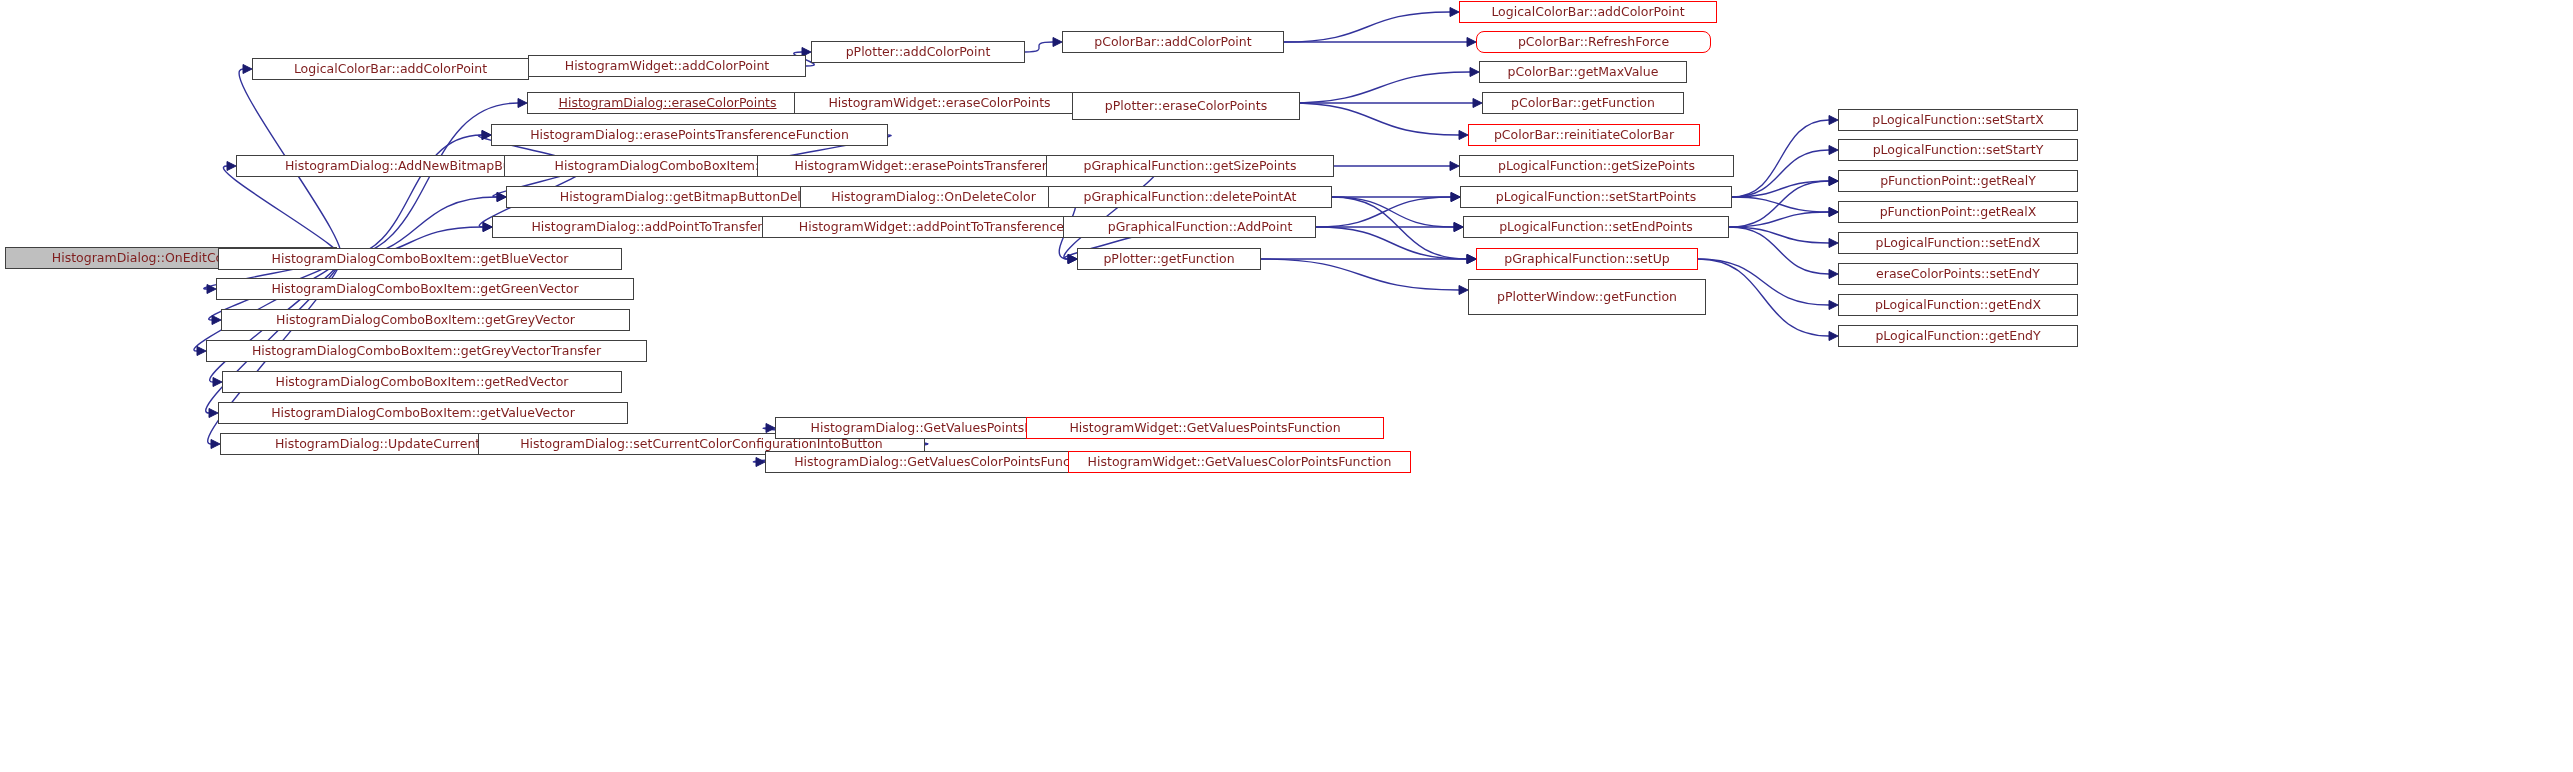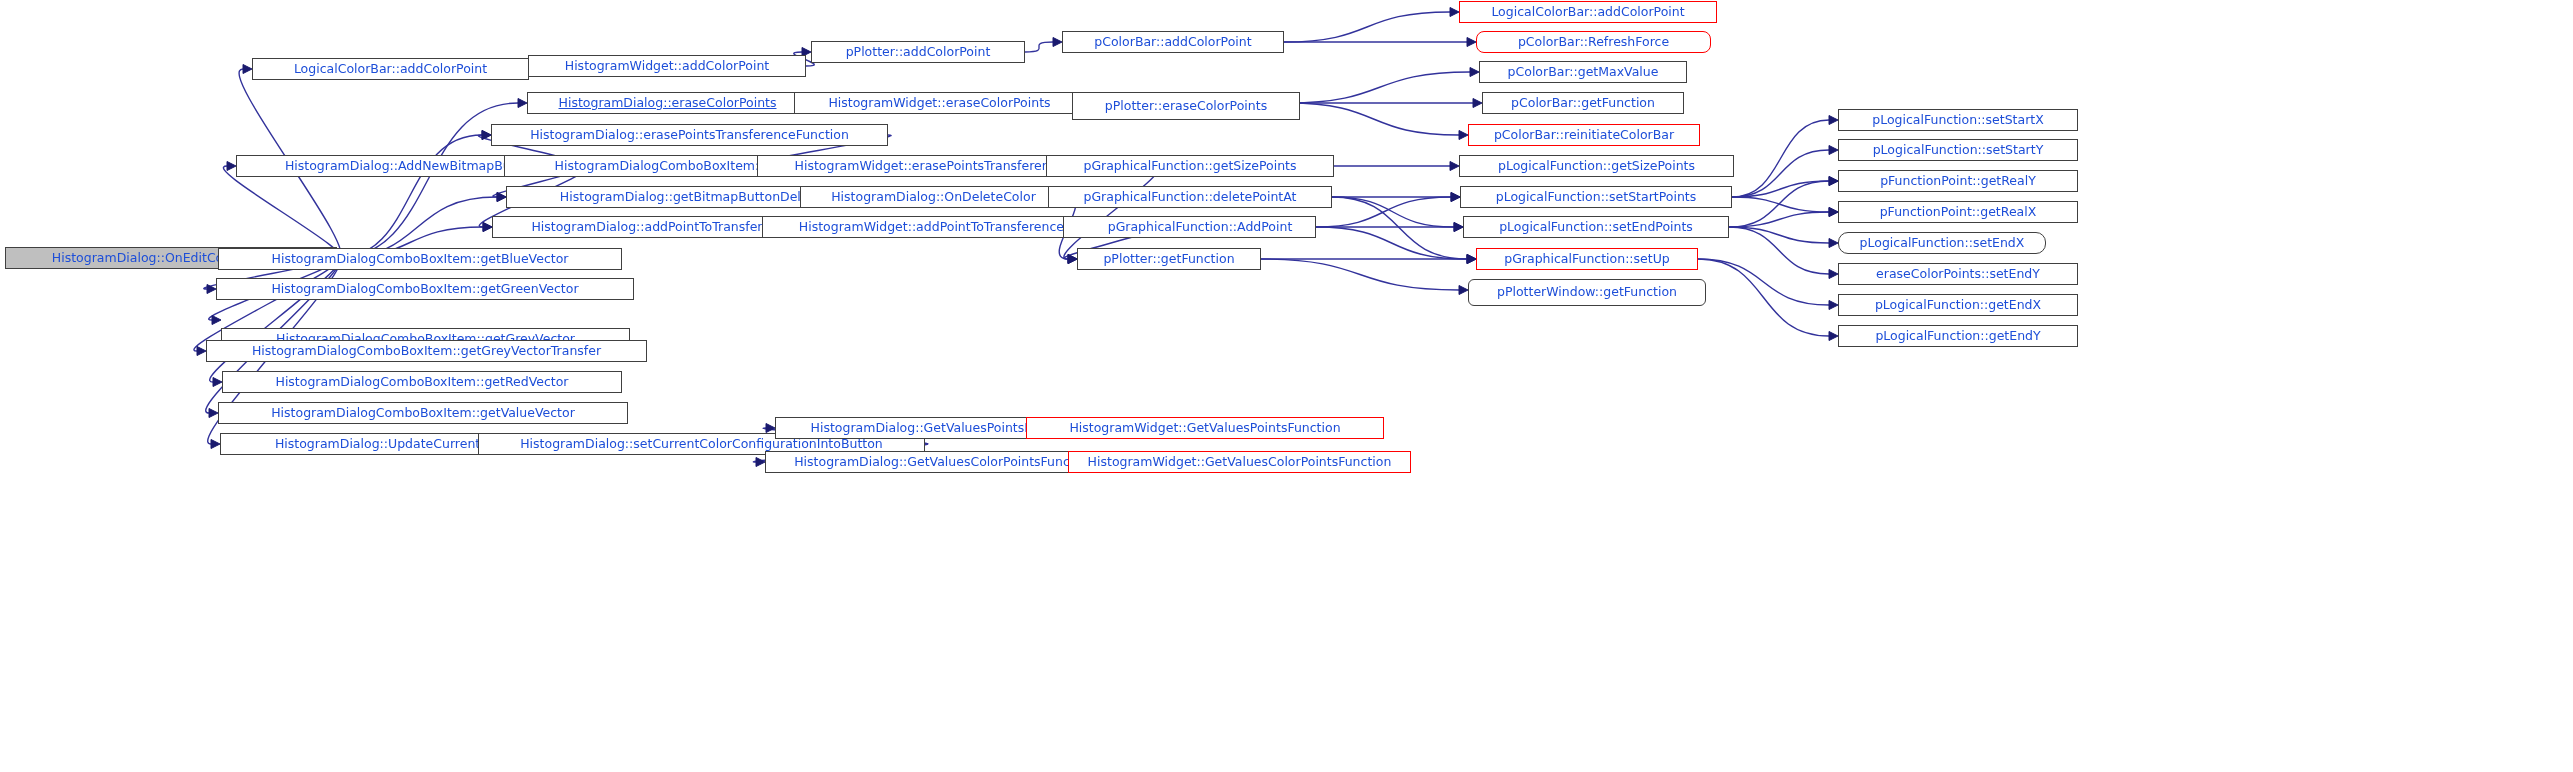--- a/index.html
+++ b/index.html
@@ -1,20 +1,20 @@
 <!DOCTYPE html>
 <html><head>
 <meta charset="utf-8">
 <style>
   html,body{margin:0;padding:0;background:#ffffff;}
   #canvas{position:relative;width:2573px;height:772px;background:#fff;
           font-family:"DejaVu Sans","Liberation Sans",sans-serif;overflow:hidden;}
   .node{position:absolute;box-sizing:border-box;border:1px solid #404040;background:#ffffff;
         display:flex;align-items:center;justify-content:center;white-space:nowrap;
-        font-size:12.5px;color:#1d4ed8;line-height:1;letter-spacing:0px;}
+        font-size:12.5px;color:#7f1d1d;line-height:1;letter-spacing:0px;}
   .node.root{background:#bfbfbf;border-color:#404040;}
   .node.red{border:1px solid #ff0000;}
   svg.edges{position:absolute;left:0;top:0;width:2573px;height:772px;pointer-events:none;}
   svg.edges path{fill:none;stroke:#32329b;stroke-width:1.4px;}
   svg.edges polygon{fill:#1a1a6e;stroke:#1a1a6e;stroke-width:1px;}
 </style>
 </head>
 <body>
 
 <div id="canvas">
@@ -259,21 +259,21 @@
         <path d="M1698,259 C1770.05,259 1756.95,336 1829,336"></path>
         <polygon points="1829,331.5 1838,336 1829,340.5"></polygon>
       </g>
     </svg>
   <div id="node-layer">
       <div class="node root" style="left: 5px; top: 247px; width: 332px; height: 22px;">HistogramDialog::OnEditColorsCombo</div>
       <div class="node" style="left: 252px; top: 58px; width: 277px; height: 22px;">LogicalColorBar::addColorPoint</div>
       <div class="node" style="left: 236px; top: 155px; width: 349px; height: 22px;">HistogramDialog::AddNewBitmapButton</div>
       <div class="node" style="left: 218px; top: 248px; width: 404px; height: 22px;">HistogramDialogComboBoxItem::getBlueVector</div>
       <div class="node" style="left: 216px; top: 278px; width: 418px; height: 22px;">HistogramDialogComboBoxItem::getGreenVector</div>
-      <div class="node" style="left: 221px; top: 309px; width: 409px; height: 22px; margin-top: 19px;">HistogramDialogComboBoxItem::getGreyVector</div>
+      <div class="node" style="left: 221px; top: 309px; width: 409px; height: 22px;">HistogramDialogComboBoxItem::getGreyVector</div>
       <div class="node" style="left: 206px; top: 340px; width: 441px; height: 22px;">HistogramDialogComboBoxItem::getGreyVectorTransfer</div>
       <div class="node" style="left: 222px; top: 371px; width: 400px; height: 22px;">HistogramDialogComboBoxItem::getRedVector</div>
       <div class="node" style="left: 218px; top: 402px; width: 410px; height: 22px;">HistogramDialogComboBoxItem::getValueVector</div>
       <div class="node" style="left: 220px; top: 433px; width: 411px; height: 22px;">HistogramDialog::UpdateCurrentComboElement</div>
       <div class="node" style="left: 528px; top: 55px; width: 278px; height: 22px;">HistogramWidget::addColorPoint</div>
       <div class="node" style="left: 527px; top: 92px; width: 281px; height: 22px; text-decoration: underline;">HistogramDialog::eraseColorPoints</div>
       <div class="node" style="left: 491px; top: 124px; width: 397px; height: 22px;">HistogramDialog::erasePointsTransferenceFunction</div>
       <div class="node" style="left: 504px; top: 155px; width: 377px; height: 22px;">HistogramDialogComboBoxItem::GetBitmap</div>
       <div class="node" style="left: 506px; top: 186px; width: 369px; height: 22px;">HistogramDialog::getBitmapButtonDelete</div>
       <div class="node" style="left: 492px; top: 216px; width: 393px; height: 22px;">HistogramDialog::addPointToTransferenceFunction</div>
@@ -295,23 +295,23 @@
       <div class="node red" style="left: 1068px; top: 451px; width: 343px; height: 22px;">HistogramWidget::GetValuesColorPointsFunction</div>
       <div class="node red" style="left: 1459px; top: 1px; width: 258px; height: 22px;">LogicalColorBar::addColorPoint</div>
       <div class="node red" style="left: 1476px; top: 31px; width: 235px; height: 22px; border-radius: 8px;">pColorBar::RefreshForce</div>
       <div class="node" style="left: 1479px; top: 61px; width: 208px; height: 22px;">pColorBar::getMaxValue</div>
       <div class="node" style="left: 1482px; top: 92px; width: 202px; height: 22px;">pColorBar::getFunction</div>
       <div class="node red" style="left: 1468px; top: 124px; width: 232px; height: 22px;">pColorBar::reinitiateColorBar</div>
       <div class="node" style="left: 1459px; top: 155px; width: 275px; height: 22px;">pLogicalFunction::getSizePoints</div>
       <div class="node" style="left: 1460px; top: 186px; width: 272px; height: 22px;">pLogicalFunction::setStartPoints</div>
       <div class="node" style="left: 1463px; top: 216px; width: 266px; height: 22px;">pLogicalFunction::setEndPoints</div>
       <div class="node red" style="left: 1476px; top: 248px; width: 222px; height: 22px;">pGraphicalFunction::setUp</div>
-      <div class="node" style="left: 1468px; top: 279px; width: 238px; height: 27px; border-radius: 6px;">pPlotterWindow::getFunction</div>
+      <div class="node" style="left: 1468px; top: 279px; width: 238px; height: 36px;">pPlotterWindow::getFunction</div>
       <div class="node" style="left: 1838px; top: 109px; width: 240px; height: 22px;">pLogicalFunction::setStartX</div>
       <div class="node" style="left: 1838px; top: 139px; width: 240px; height: 22px;">pLogicalFunction::setStartY</div>
       <div class="node" style="left: 1838px; top: 170px; width: 240px; height: 22px;">pFunctionPoint::getRealY</div>
       <div class="node" style="left: 1838px; top: 201px; width: 240px; height: 22px;">pFunctionPoint::getRealX</div>
-      <div class="node" style="left: 1838px; top: 232px; width: 208px; height: 22px; border-radius: 10px;">pLogicalFunction::setEndX</div>
+      <div class="node" style="left: 1838px; top: 232px; width: 240px; height: 22px;">pLogicalFunction::setEndX</div>
       <div class="node" style="left: 1838px; top: 263px; width: 240px; height: 22px;">eraseColorPoints::setEndY</div>
       <div class="node" style="left: 1838px; top: 294px; width: 240px; height: 22px;">pLogicalFunction::getEndX</div>
       <div class="node" style="left: 1838px; top: 325px; width: 240px; height: 22px;">pLogicalFunction::getEndY</div>
     </div>
 </div>
 
 </body></html>

